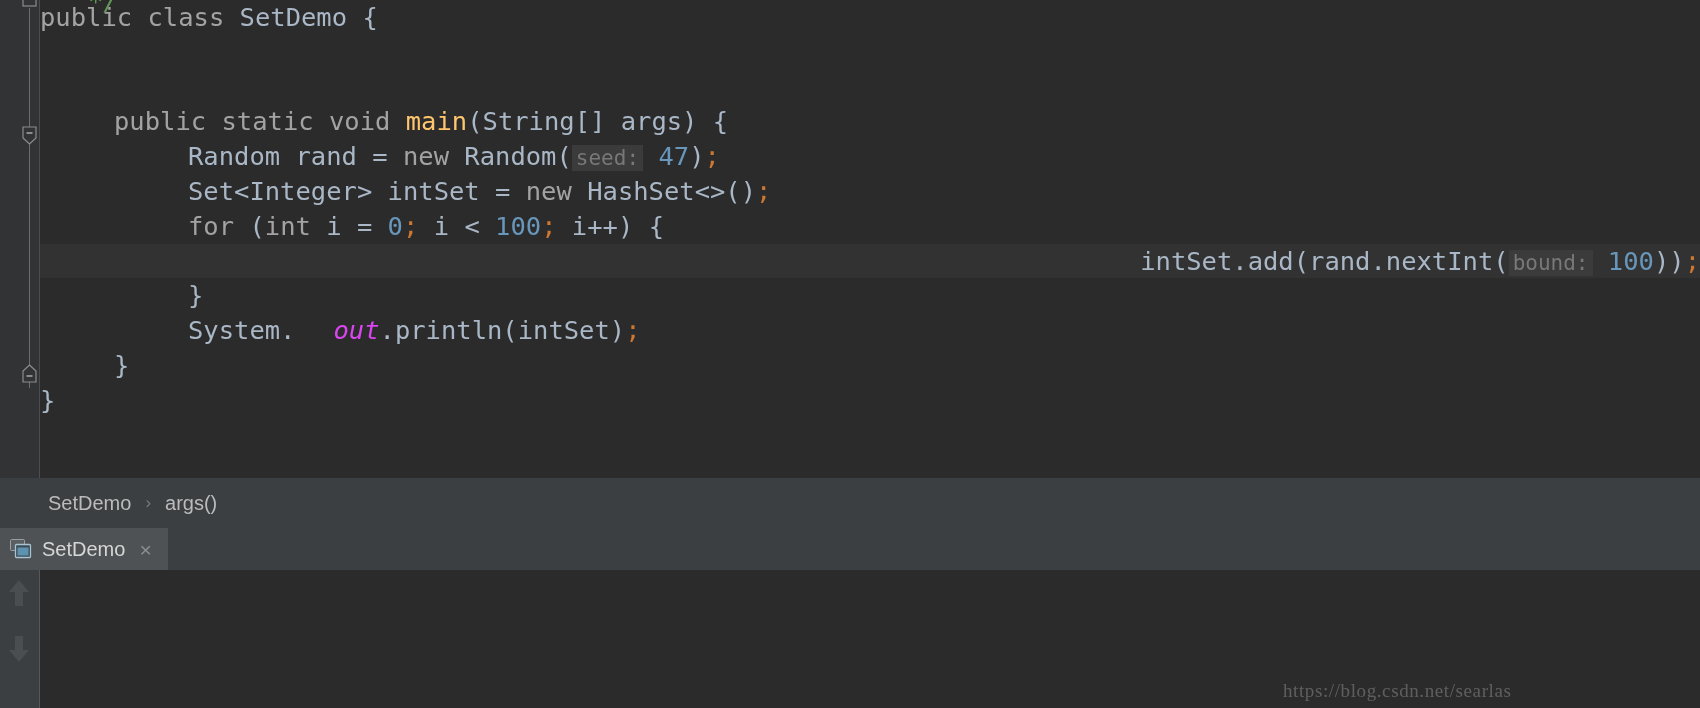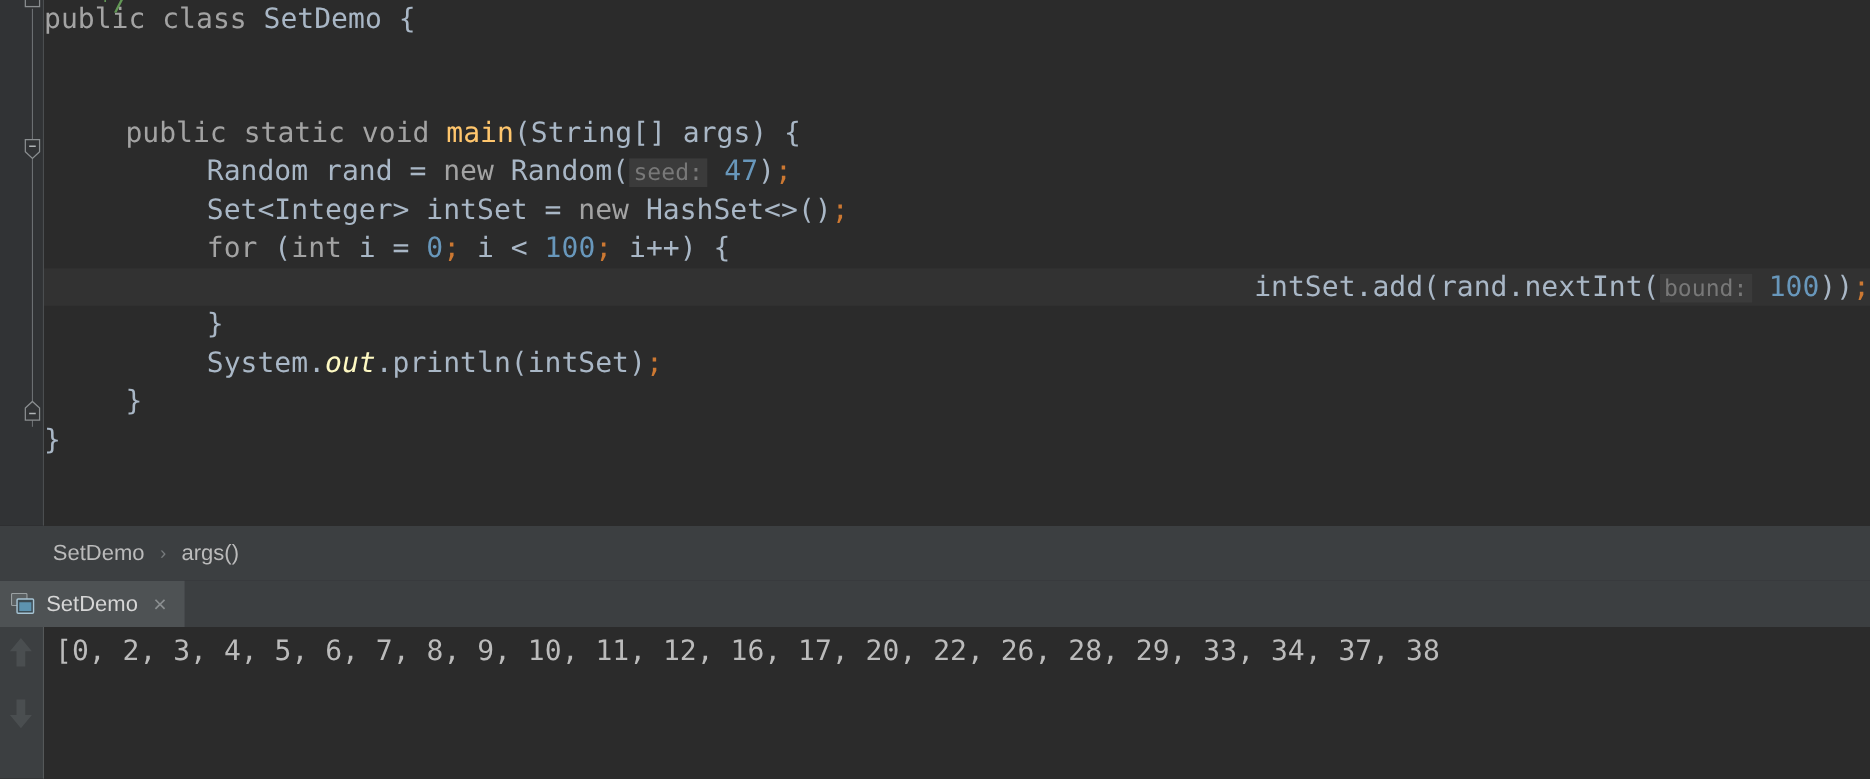--- a/index.html
+++ b/index.html
@@ -104,21 +104,21 @@
     height: 34.8px;
     background: #323232;
     z-index: -1;
   }
 
   
   .kw    { color: #a3a3a3; }
   .num   { color: #6897bb; }
   .ident { color: #a9b7c6; }
   .mname { color: #ffc66d; }
-  .field { color: #fef9c3; font-style: italic; }
+  .field { color: #d946ef; font-style: italic; margin-left: 38px; }
   .punct { color: #a9b7c6; }
   .semi  { color: #cc7832; }
   .hint {
     color: #787878;
     background: #3b3b3b;
     border-radius: 0;
     padding: 1px 4px 1px 4px;
     font-size: 21px;
   }
 
@@ -306,17 +306,18 @@
         </svg>
       </div>
       <div class="console-arrow" style="top:62px;">
         <svg width="30" height="34" viewBox="0 0 30 34">
           <path d="M15,30 L25,18 H19 V4 H11 V18 H5 Z" fill="#4a4e50"></path>
         </svg>
       </div>
       <div class="console-gutter-sep"></div>
     </div>
 
-    <div class="console-out" id="console-out"><div class="console-line">[0, 2, 3, 4, 5, 6, 7, 8, 9, 10, 11, 12, 16, 17, 20, 22, 26, 28, 29, 33, 34, 37, 38</div></div>
-
+    <div class="console-out" id="console-out"></div>
+
+    <div class="watermark">https://blog.csdn.net/searlas</div>
   </div>
 
 </div>
 
 </body></html>

